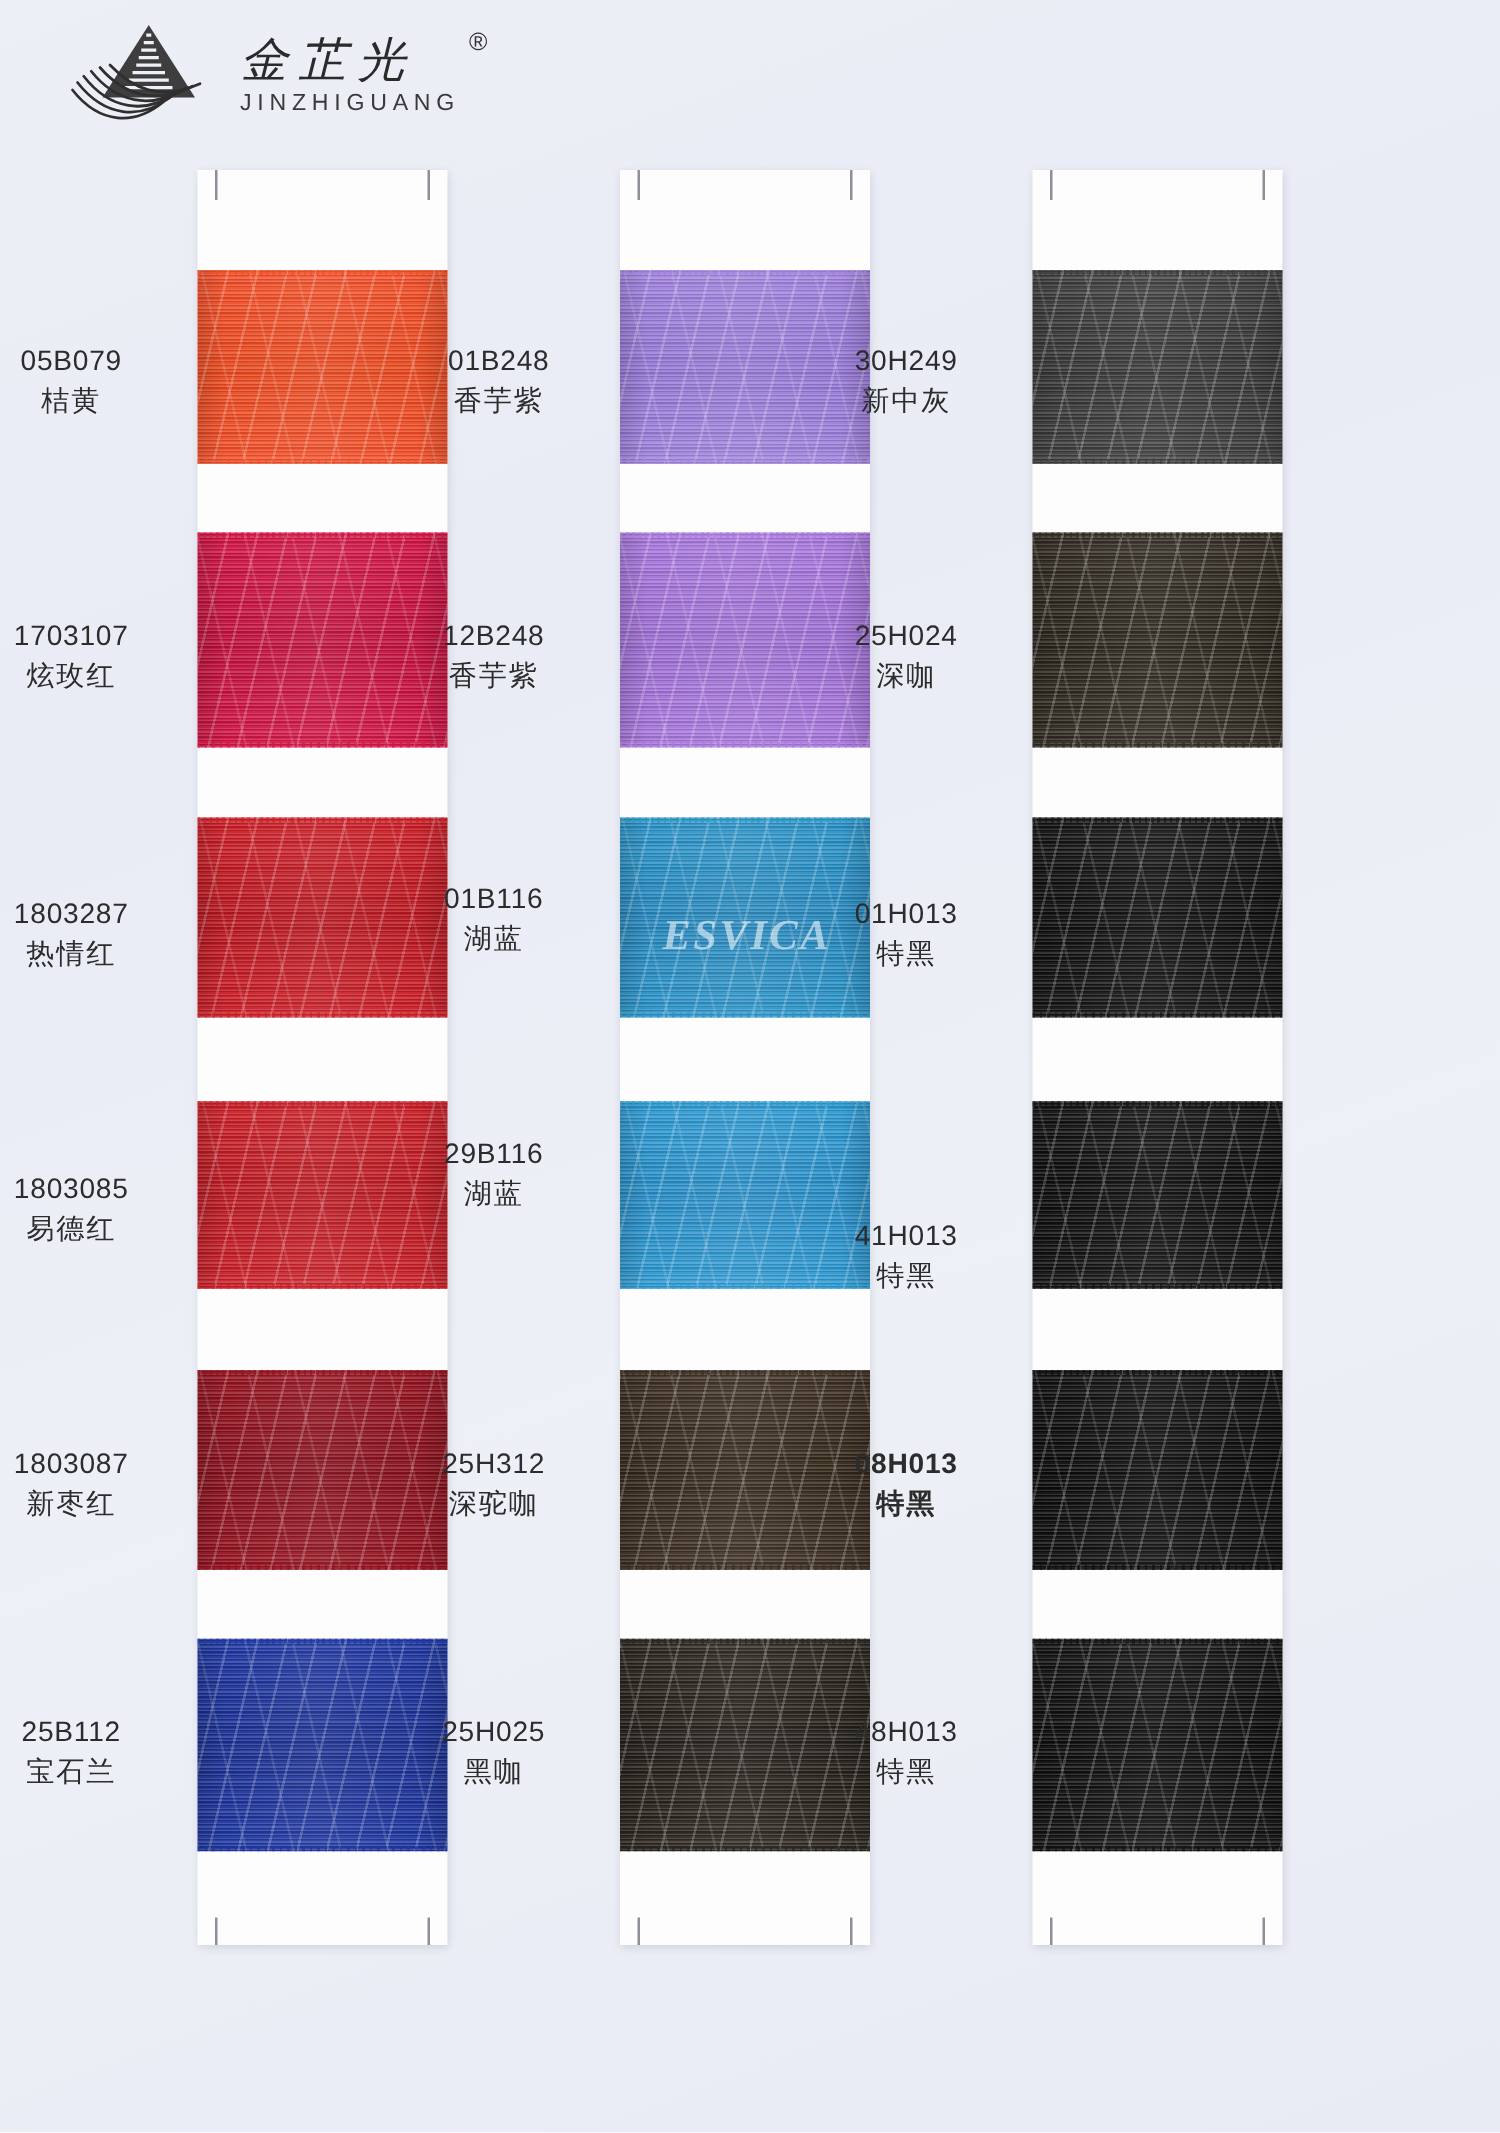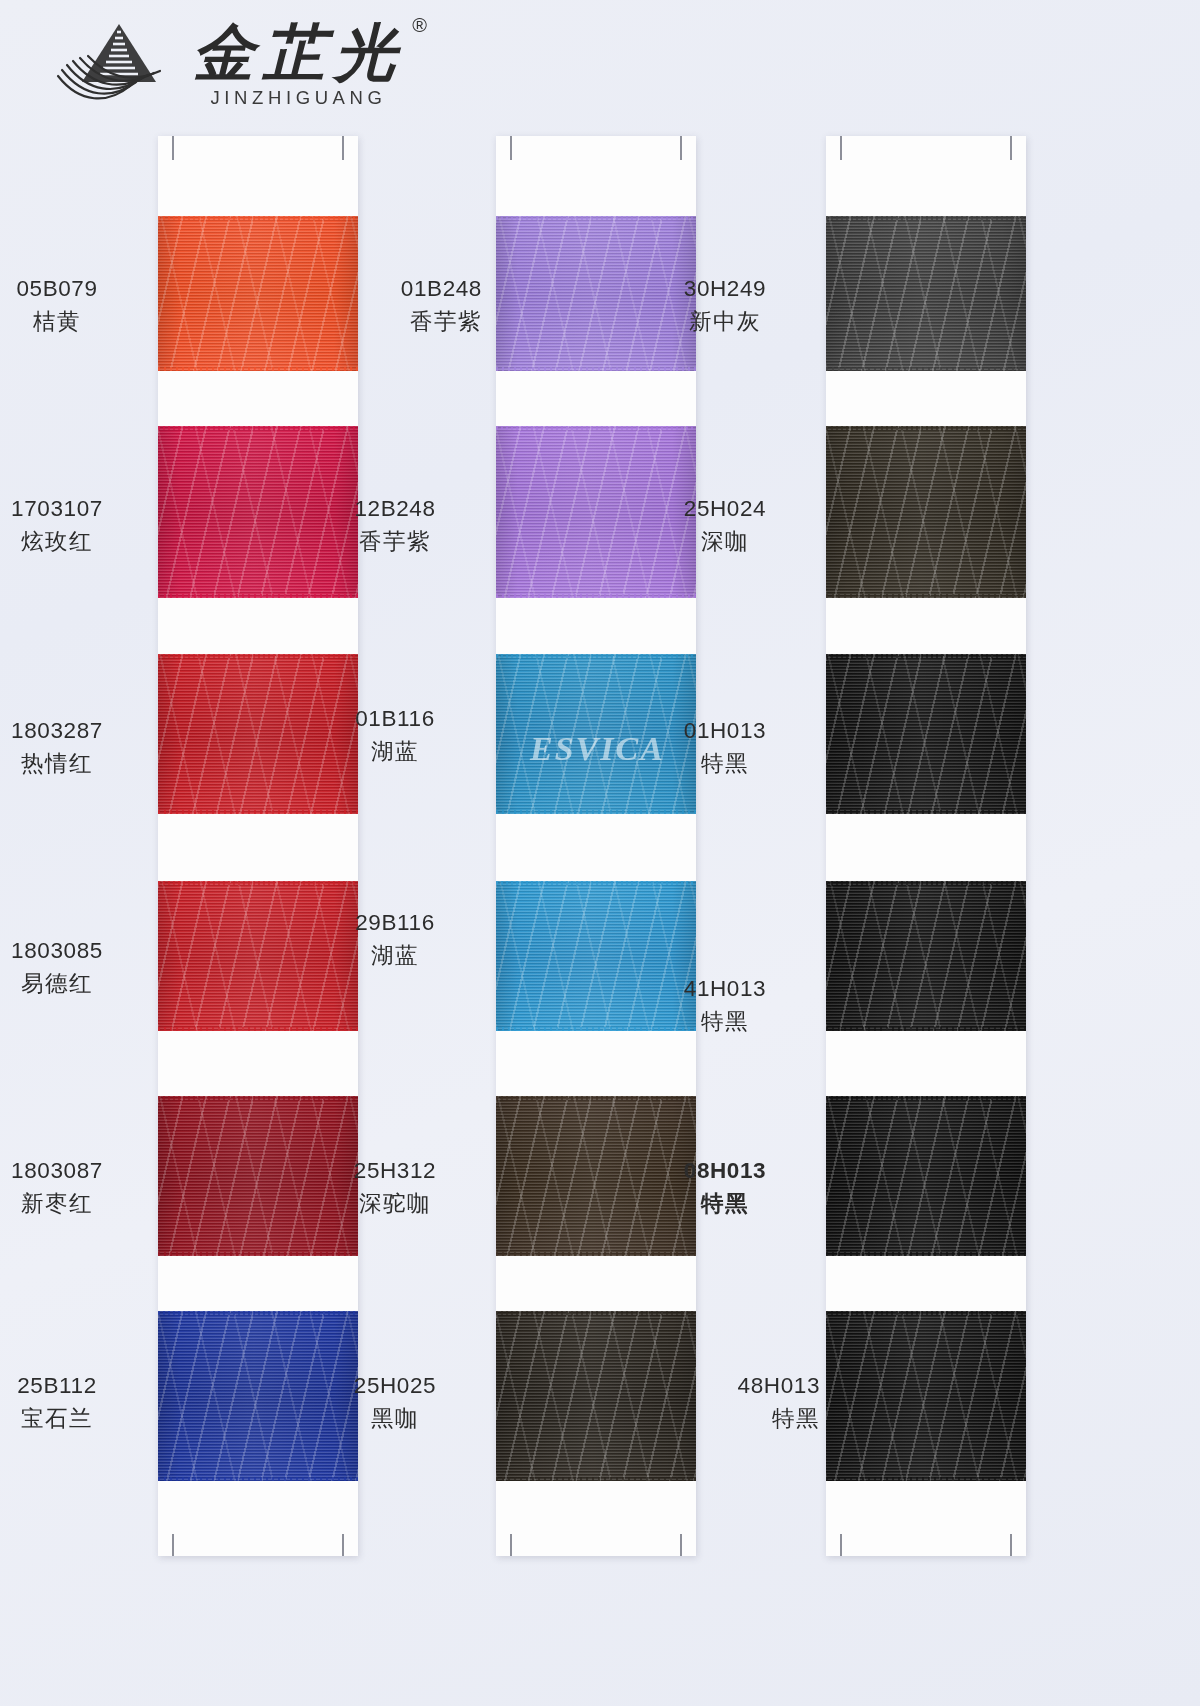--- a/index.html
+++ b/index.html
@@ -35,22 +35,22 @@
     width: 126px;
     height: 86px;
     position: relative;
   }
   .logo-text-block {
     position: relative;
     padding-top: 4px;
   }
   .logo-cn {
     font-family: "DejaVu Serif", "Liberation Serif", serif;
-    font-size: 62px;
-    font-weight: bold;
+    font-size: 38px;
+    font-weight: normal;
     letter-spacing: 9px;
     color: #2b2b2b;
     line-height: 1.05;
     font-style: italic;
   }
   .logo-reg {
     position: absolute;
     right: -22px;
     top: -2px;
     font-size: 20px;
@@ -412,21 +412,21 @@
           <div class="name">易德红</div>
         </div>
         <div class="label left" style="top: 1038px; left: -38px;">
           <div class="code">1803087</div>
           <div class="name">新枣红</div>
         </div>
         <div class="label left" style="top: 1253px; left: -38px;">
           <div class="code">25B112</div>
           <div class="name">宝石兰</div>
         </div>
-        <div class="label left" style="top: 156px; left: 292px; text-align: right;">
+        <div class="label left" style="top: 156px; left: 304px;">
           <div class="code">01B248</div>
           <div class="name">香芋紫</div>
         </div>
         <div class="label left" style="top: 376px; left: 300px;">
           <div class="code">12B248</div>
           <div class="name">香芋紫</div>
         </div>
         <div class="label left" style="top: 586px; left: 300px;">
           <div class="code">01B116</div>
           <div class="name">湖蓝</div>
@@ -456,21 +456,21 @@
           <div class="name">特黑</div>
         </div>
         <div class="label left" style="top: 856px; left: 630px;">
           <div class="code">41H013</div>
           <div class="name">特黑</div>
         </div>
         <div class="label left" style="top: 1038px; left: 630px; font-weight: bold;">
           <div class="code">08H013</div>
           <div class="name">特黑</div>
         </div>
-        <div class="label left" style="top: 1253px; left: 630px; text-align: right;">
+        <div class="label left" style="top: 1253px; left: 630px;">
           <div class="code">48H013</div>
           <div class="name">特黑</div>
         </div>
       </div>
 
     <div class="watermark">ESVICA</div>
   </div>
 </div>
 
 </body></html>

